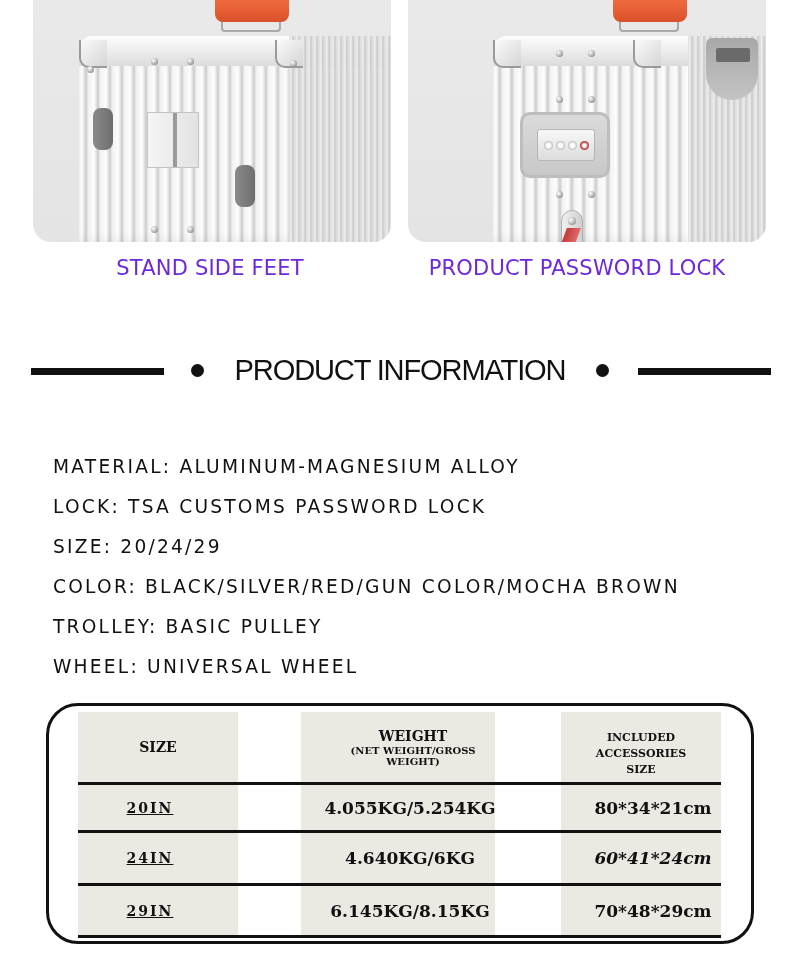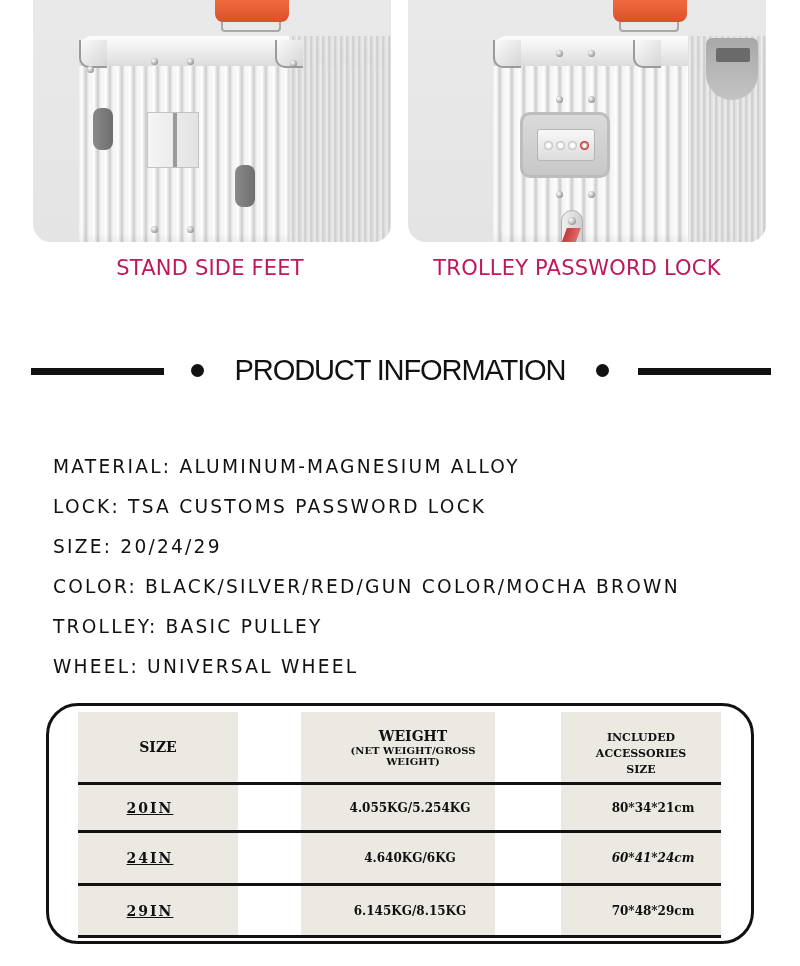--- a/index.html
+++ b/index.html
@@ -108,21 +108,21 @@
   }
   .strap {
     position: absolute; width: 14px; height: 16px;
     background: linear-gradient(90deg, #c23a3a, #e06a6a);
     transform: skewX(-20deg);
   }
 
   .caption {
     position: absolute; top: 256px; height: 28px; width: 358px;
     text-align: center;
-    font-family: "DejaVu Sans", sans-serif; font-size: 21px; letter-spacing: 0.2px; color: #be185d;
+    font-family: "DejaVu Sans", sans-serif; font-size: 21px; letter-spacing: 0.2px; color: #6d28d9;
   }
   .caption.c1 { left: 31px; }
   .caption.c2 { left: 398px; }
 
   
   .hdr-bar { position: absolute; top: 368px; height: 7px; background: #111; }
   .hdr-bar.left { left: 31px; width: 133px; }
   .hdr-bar.right { left: 638px; width: 133px; }
   .hdr-dot { position: absolute; top: 364px; width: 13px; height: 13px; border-radius: 50%; background: #111; }
   .hdr-dot.left { left: 191px; }
@@ -154,21 +154,21 @@
   .rule { position: absolute; left: 78px; width: 643px; height: 3px; background: #111; }
   .cell {
     position: absolute; display: flex; align-items: center; justify-content: center;
     flex-direction: column; text-align: center;
     font-family: "DejaVu Serif", serif; font-weight: bold; color: #111;
   }
   .th { font-size: 14px; line-height: 17px; }
   .th-small { font-size: 10px; line-height: 11px; }
   .th3 { font-size: 11px; line-height: 16px; }
   .td-size { font-size: 14px; letter-spacing: 2px; text-decoration: underline; }
-  .td { font-size: 12px; padding-left: 24px; }
+  .td { font-size: 17px; padding-left: 24px; }
 </style>
 </head>
 <body>
 
 <div class="photo p1">
   <div class="handle-wire"></div>
   <div class="handle"></div>
   <div class="case">
     <div class="topband"></div>
     <div class="side"></div>
@@ -208,21 +208,21 @@
       <div class="dial" style="left:30px;"></div>
       <div class="dial red" style="left:42px;"></div>
     </div>
   </div>
   <div class="latch" style="left:153px; top:210px;"></div>
   <div class="strap" style="left:156px; top:228px;"></div>
   <div class="wheel-recess" style="left:298px; top:38px;"></div>
 </div>
 
 <div class="caption c1">STAND SIDE FEET</div>
-<div class="caption c2">TROLLEY PASSWORD LOCK</div>
+<div class="caption c2">PRODUCT PASSWORD LOCK</div>
 
 <div class="hdr-bar left"></div>
 <div class="hdr-dot left"></div>
 <div class="hdr-title">PRODUCT INFORMATION</div>
 <div class="hdr-dot right"></div>
 <div class="hdr-bar right"></div>
 
 <div class="spec" style="top:452px;">MATERIAL: ALUMINUM-MAGNESIUM ALLOY</div>
 <div class="spec" style="top:492px;">LOCK: TSA CUSTOMS PASSWORD LOCK</div>
 <div class="spec" style="top:532px;">SIZE: 20/24/29</div>

